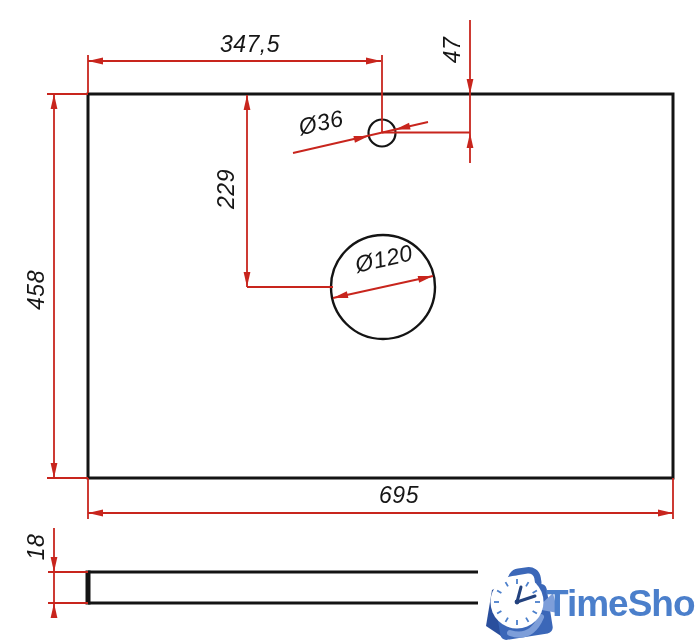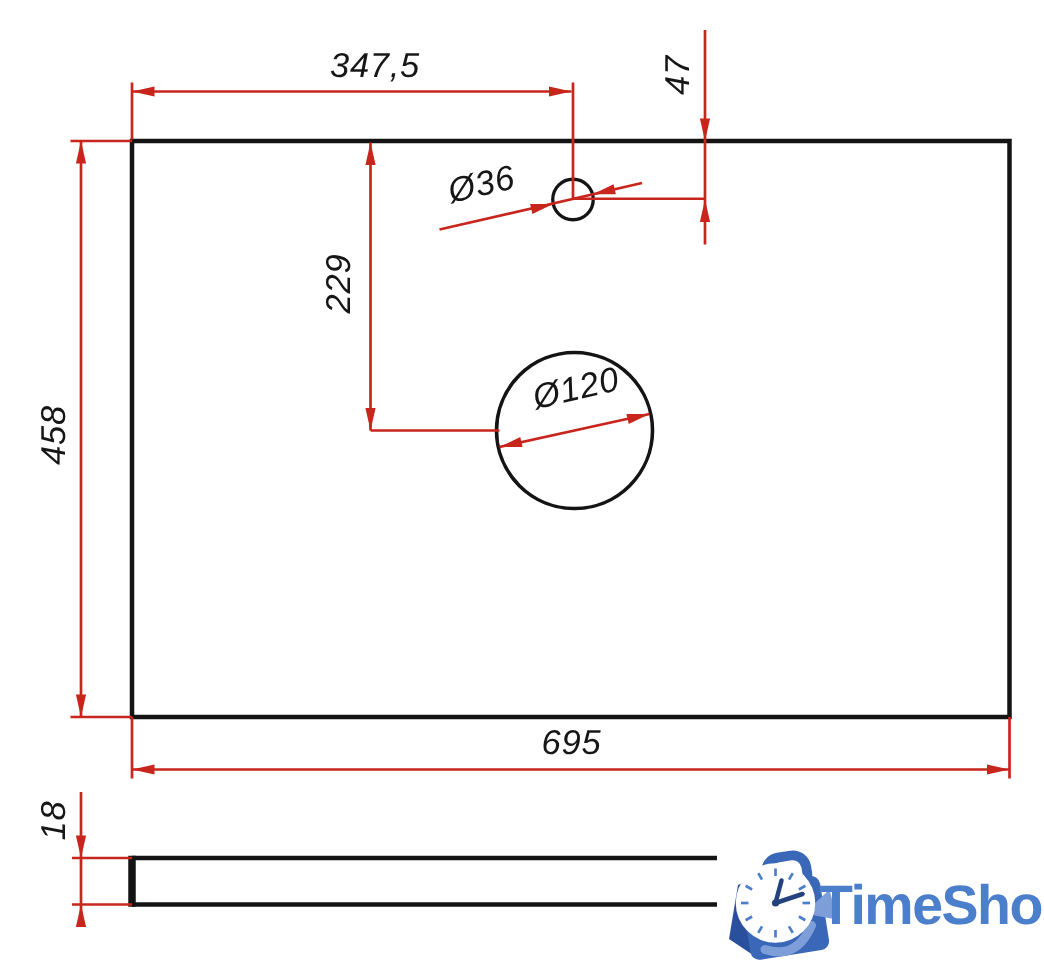--- a/index.html
+++ b/index.html
@@ -95,21 +95,21 @@
   <div class="dim-label rot90" style="left:452px;top:50px;">47</div>
 
   <div class="dim-label tilt" style="left:321px;top:123px;">Ø36</div>
 
   <div class="dim-label rot90" style="left:226px;top:189px;">229</div>
 
   <div class="dim-label tilt" style="left:384px;top:259px;">Ø120</div>
 
   <div class="dim-label rot90" style="left:36px;top:290px;">458</div>
 
-  <div class="dim-label" style="left:381px;top:495px;font-style:italic;">695</div>
+  <div class="dim-label" style="left:399px;top:495px;font-style:italic;">695</div>
 
   <div class="dim-label rot90" style="left:36px;top:547px;">18</div>
 
   <div>
     <svg class="logo-icon" width="100" height="82" viewBox="0 0 100 82">
 
       <polygon points="8,30 24,23 17,76 2,66" fill="var(--logo-bag-dark,#2a4f9d)"></polygon>
 
       <rect x="27" y="11" width="27" height="22" rx="9" fill="none" stroke="var(--logo-bag-blue,#3b67b8)" stroke-width="6.5" transform="rotate(-9 40 22)"></rect>
 

